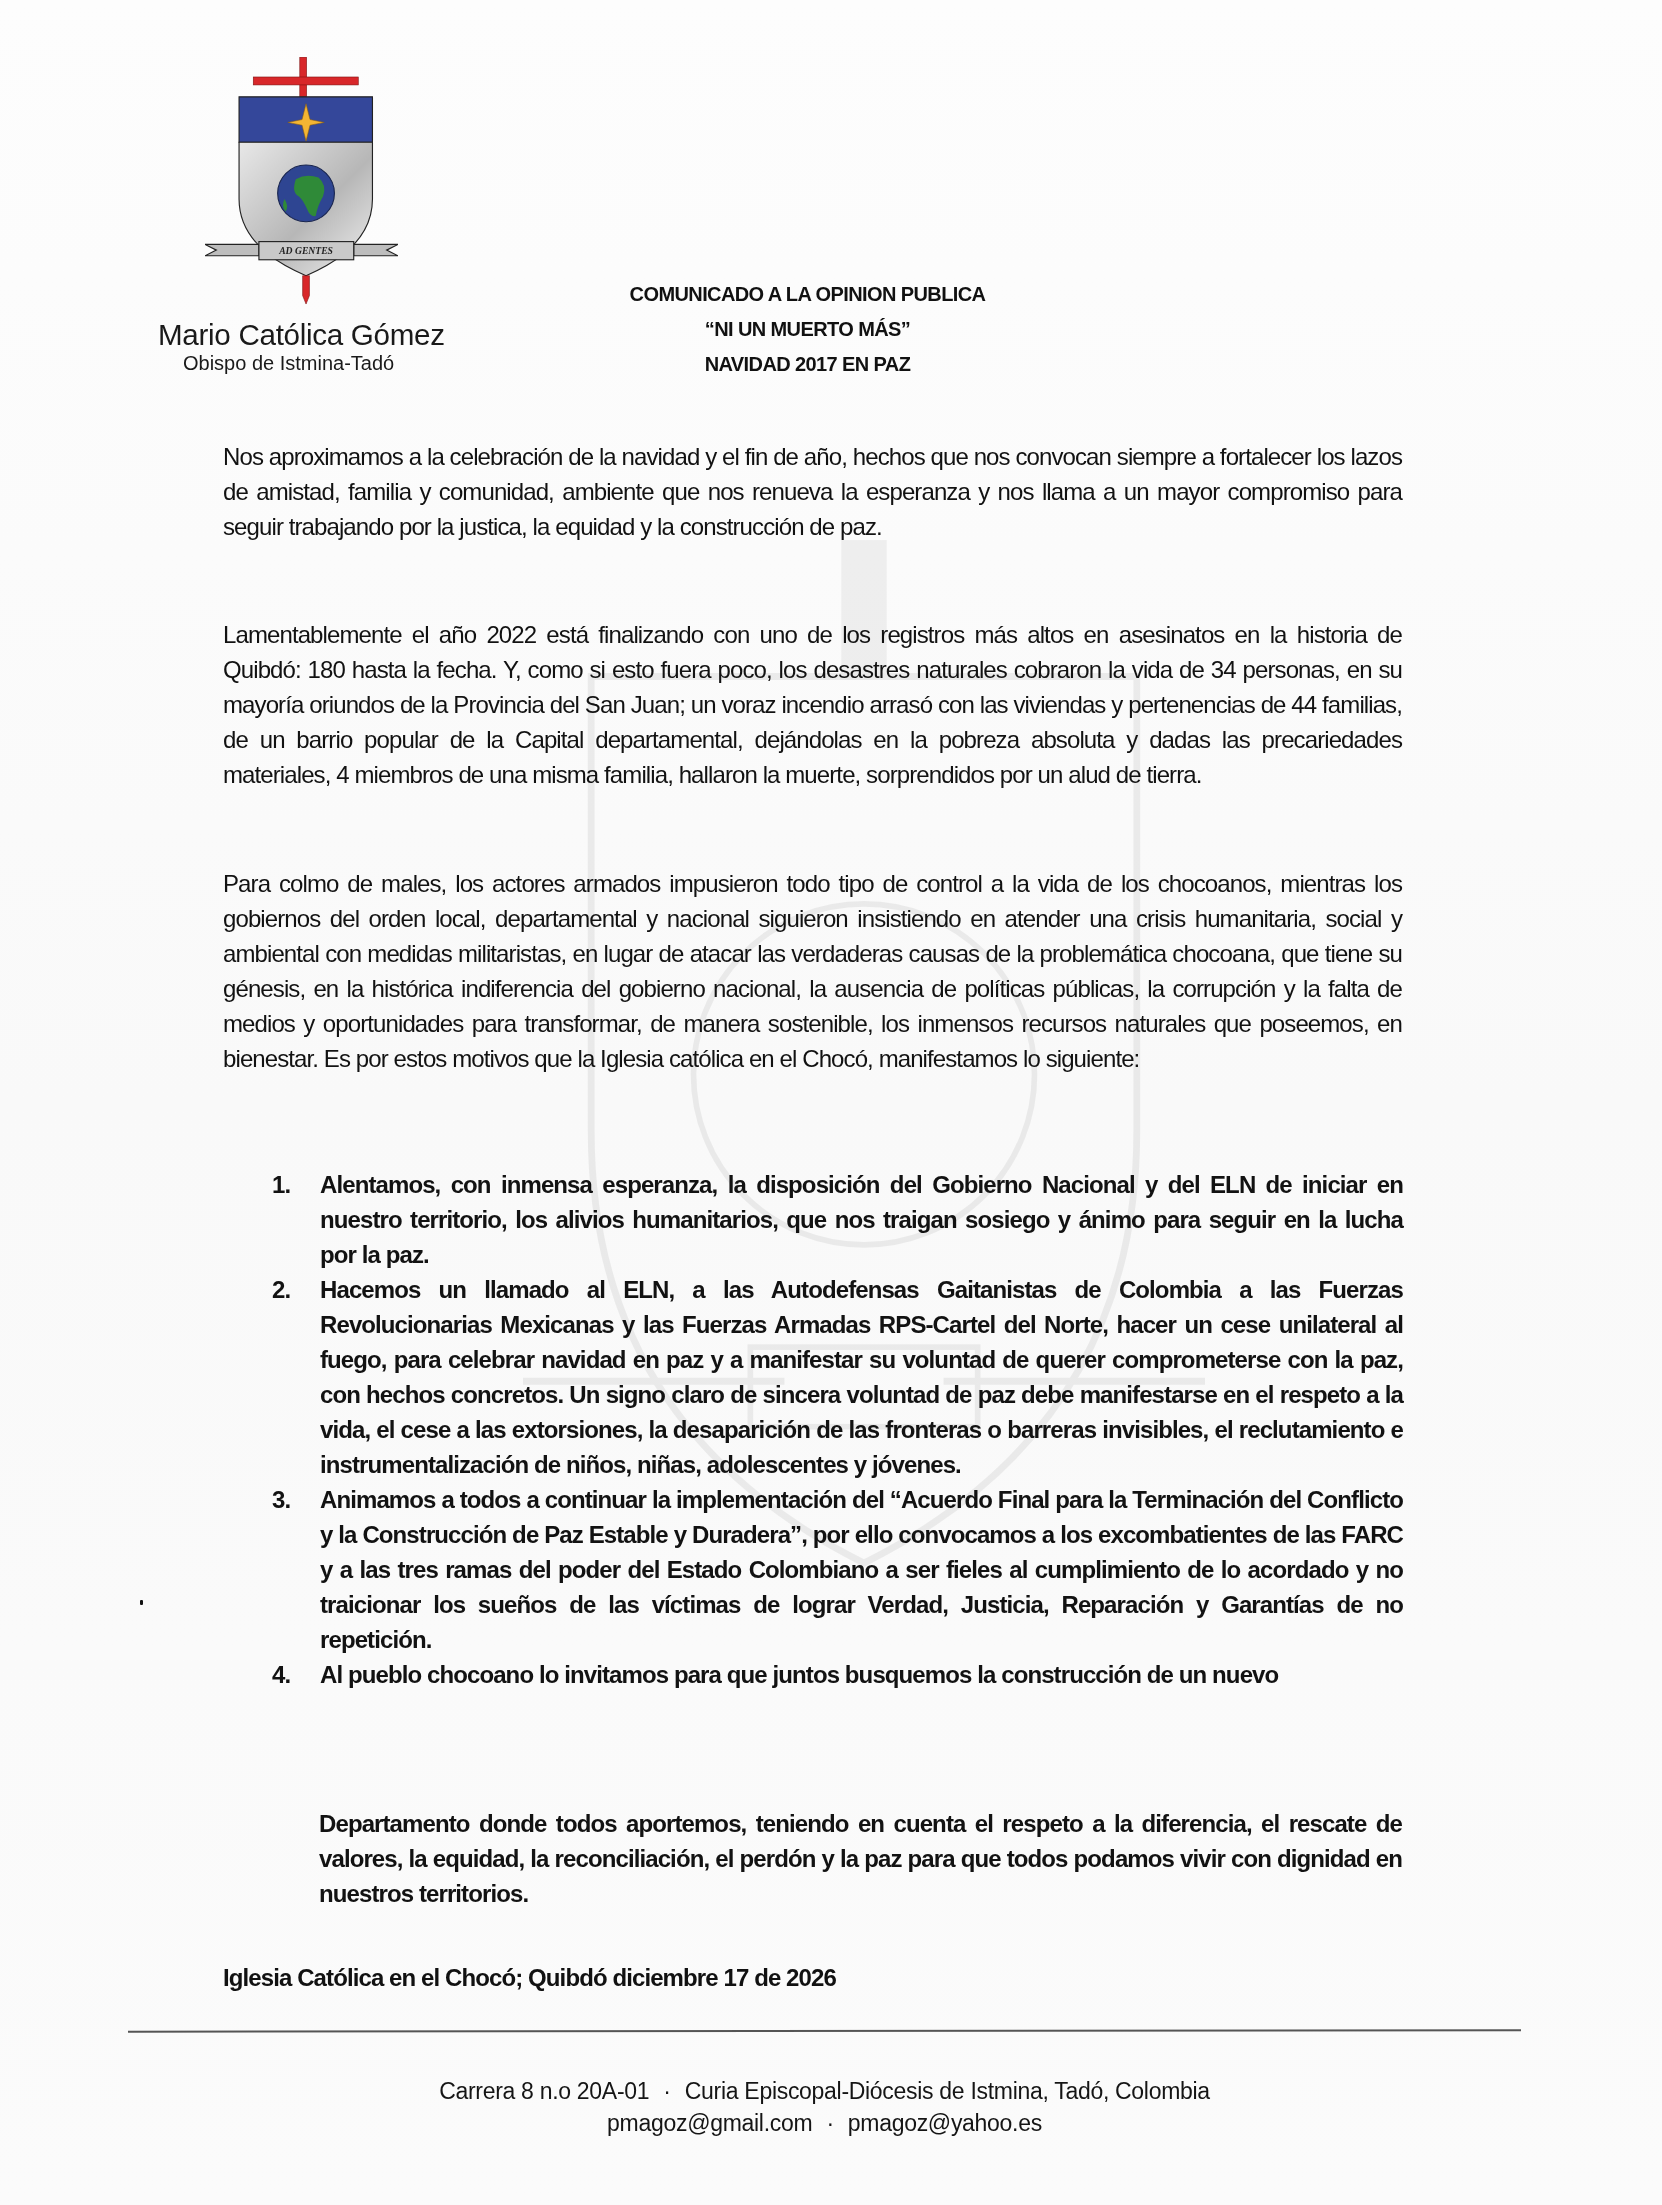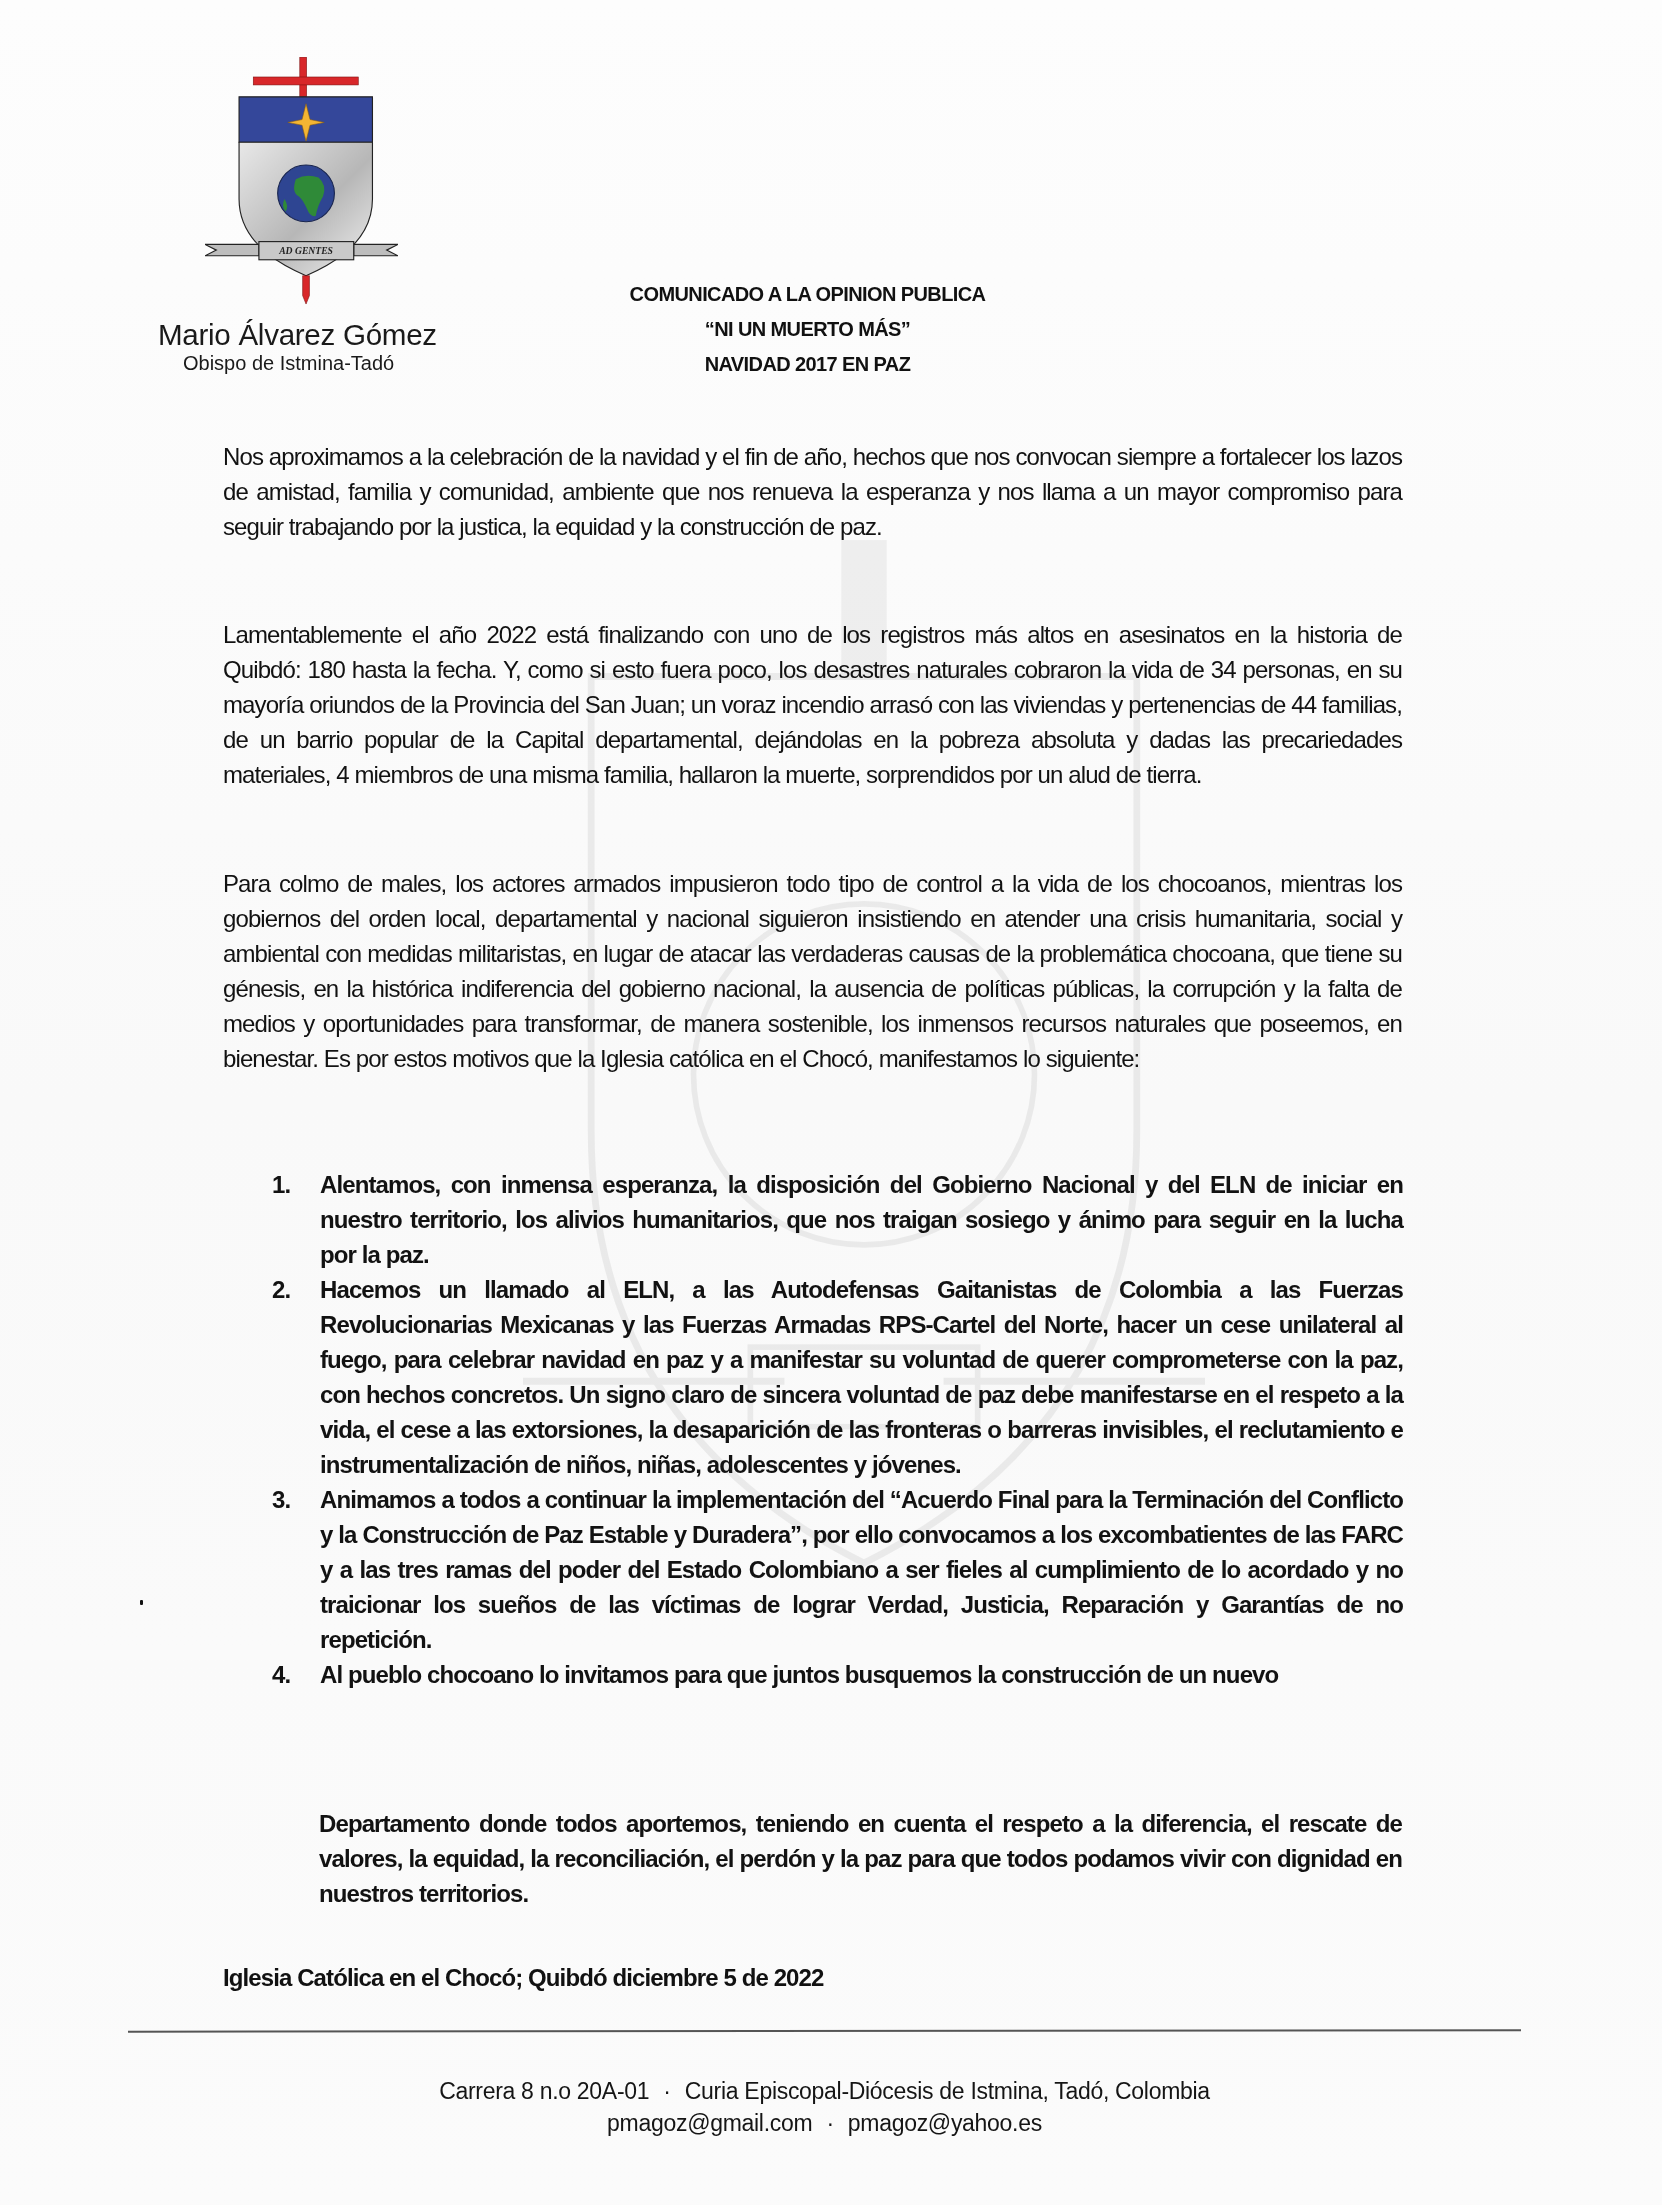--- a/index.html
+++ b/index.html
@@ -94,21 +94,21 @@
     <path d="M172 385 H184 V420 L178 435 L172 420 Z" fill="#d8272a" stroke="#7a1010" stroke-width="1"></path>
 
     <g>
       <path d="M0 330 H95 V350 H0 L20 340 Z" fill="#bdbdbd" stroke="#222" stroke-width="2"></path>
       <path d="M340 330 H262 V350 H340 L320 340 Z" fill="#bdbdbd" stroke="#222" stroke-width="2"></path>
       <rect x="95" y="325" width="167" height="32" fill="#c9c9c9" stroke="#222" stroke-width="2"></rect>
       <text x="178" y="347" font-size="17" font-style="italic" font-weight="bold" text-anchor="middle" font-family="Liberation Serif, serif" fill="#222">AD GENTES</text>
     </g>
   </svg>
 
-  <div class="bishop-name">Mario Álvarez Gómez</div>
+  <div class="bishop-name">Mario Católica Gómez</div>
   <div class="bishop-title">Obispo de Istmina-Tadó</div>
 
   <div class="titles">
     <div>COMUNICADO A LA OPINION PUBLICA</div>
     <div>“NI UN MUERTO MÁS”</div>
     <div>NAVIDAD 2017 EN PAZ</div>
   </div>
 
   <p class="body-text p1">Nos aproximamos a la celebración de la navidad y el fin de año, hechos que nos convocan siempre a fortalecer los lazos de amistad, familia y comunidad, ambiente que nos renueva la esperanza y nos llama a un mayor compromiso para seguir trabajando por la justica, la equidad y la construcción de paz.</p>
   <p class="body-text p2">Lamentablemente el año 2022 está finalizando con uno de los registros más altos en asesinatos en la historia de Quibdó: 180 hasta la fecha.  Y, como si esto fuera poco, los desastres naturales cobraron la vida de 34 personas, en su mayoría oriundos de la Provincia del San Juan; un voraz incendio arrasó con las viviendas y pertenencias de 44 familias, de un barrio popular de la Capital departamental, dejándolas en la pobreza absoluta y dadas las precariedades materiales, 4 miembros de una misma familia, hallaron la muerte, sorprendidos por un alud de tierra.</p>
@@ -127,21 +127,21 @@
       <span class="num">3.</span>
       <span>Animamos a todos a continuar la implementación del “Acuerdo Final para la Terminación del Conflicto y la Construcción de Paz Estable y Duradera”, por ello convocamos a los excombatientes de las FARC y a las tres ramas del poder del Estado Colombiano a ser fieles al cumplimiento de lo acordado y no traicionar los sueños de las víctimas de lograr Verdad, Justicia, Reparación y Garantías de no repetición.</span>
     </li>
     <li class="item4">
       <span class="num">4.</span>
       <span>Al pueblo chocoano lo invitamos para que juntos busquemos la construcción de un nuevo</span>
     </li>
   </ol>
   <p class="item4-cont">Departamento donde todos aportemos, teniendo en cuenta el respeto a la diferencia, el rescate de valores, la equidad, la reconciliación, el perdón y la paz para que todos podamos vivir con dignidad en nuestros territorios.</p>
 
-  <div class="signature">Iglesia Católica en el Chocó; Quibdó diciembre 5 de 2022</div>
+  <div class="signature">Iglesia Católica en el Chocó; Quibdó diciembre 17 de 2026</div>
 
   <div class="rule"></div>
 
   <div class="footer">
     <div>
       <span>Carrera 8 n.o 20A-01</span>
       <span class="sep">·</span>
       <span>Curia Episcopal-Diócesis de Istmina, Tadó, Colombia</span>
     </div>
     <div>

